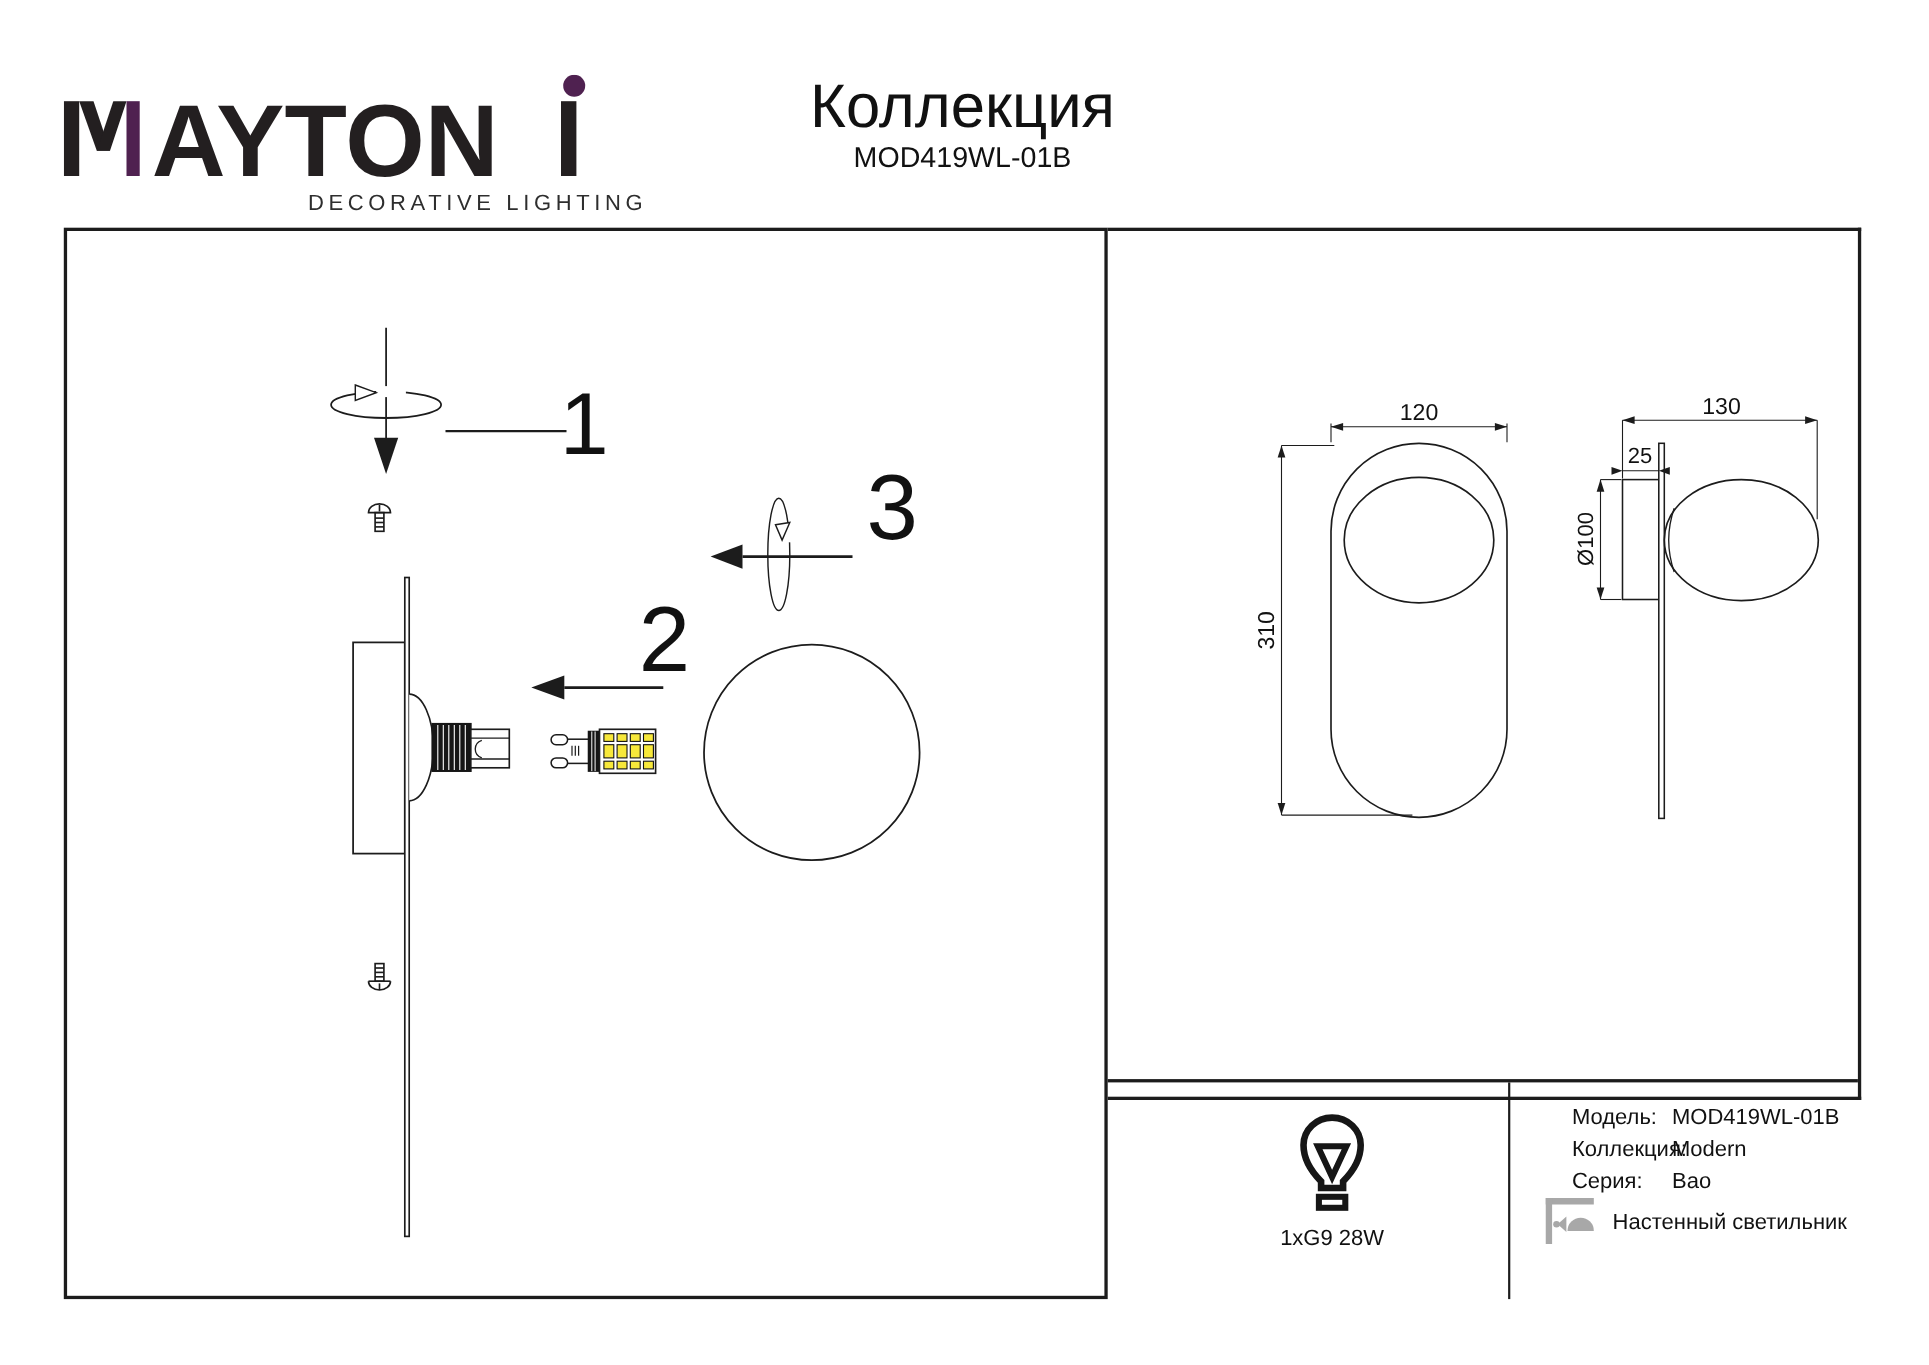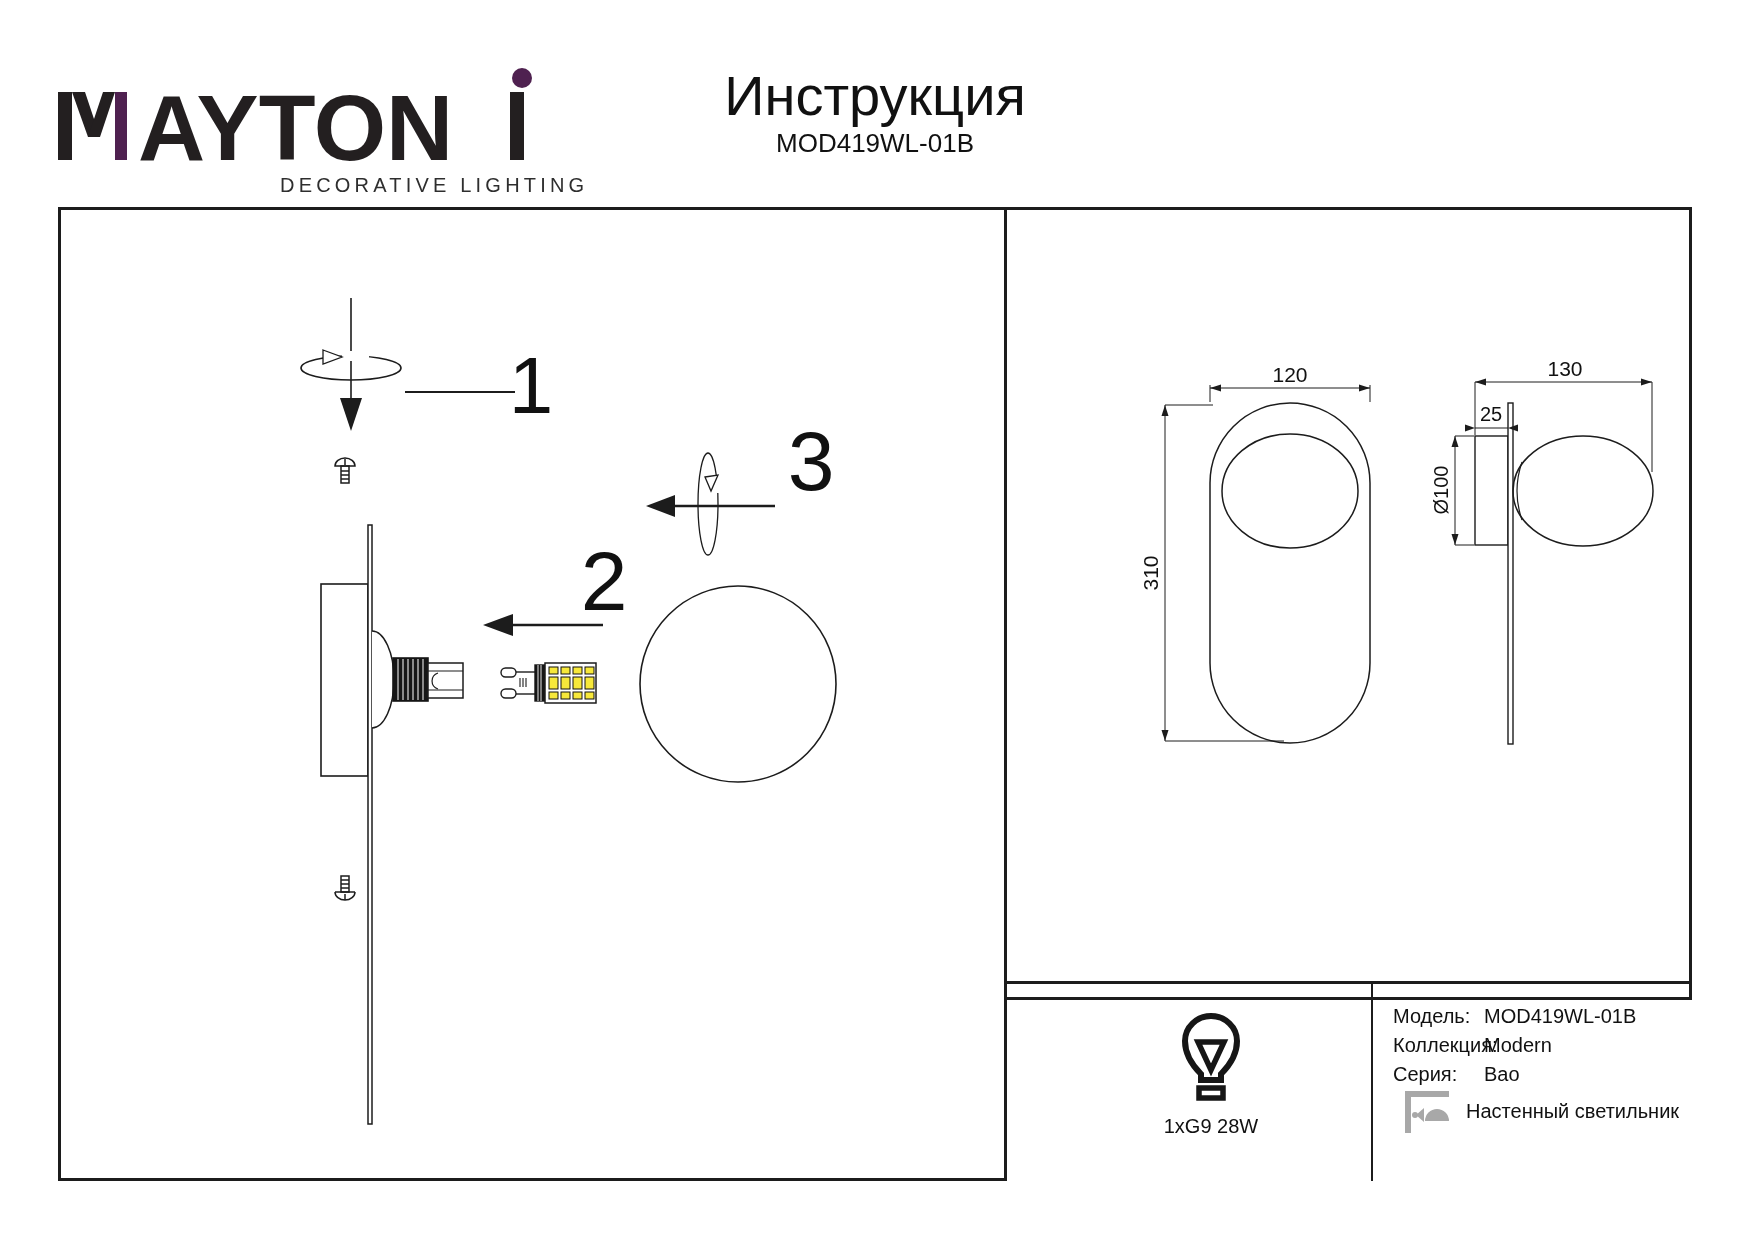--- a/index.html
+++ b/index.html
@@ -18,23 +18,23 @@
   #box-right{left:1007px;top:207px;width:685px;height:793px;border:3px solid #1c1c1c;border-left:none;box-sizing:border-box;}
 
   #assembly-svg{position:absolute;left:0;top:0;}
   #dims-svg{position:absolute;left:0;top:0;}
 
   
   #spec-table{position:absolute;left:0;top:771px;width:682px;height:200px;border-top:3px solid #1c1c1c;box-sizing:border-box;display:flex;}
   #bulb-cell{width:366px;border-right:2px solid #1c1c1c;box-sizing:border-box;display:flex;flex-direction:column;align-items:center;padding-top:28px;padding-left:44px;}
   #bulb-caption{margin-top:13px;font-size:20px;color:#111;white-space:nowrap;}
   #spec-rows{flex:1;padding:18px 0 0 20px;font-size:20px;color:#111;}
-  .spec-row{display:flex;height:29px;line-height:29px;white-space:nowrap;}
+  .spec-row{display:flex;height:29px;line-height:29px;white-space:nowrap;margin-left:36px;}
   .spec-label{width:91px;}
-  #spec-row-type{display:flex;align-items:flex-end;height:44px;}
+  #spec-row-type{display:flex;align-items:flex-start;height:44px;}
   #wall-lamp-icon{margin-left:12px;width:44px;height:42px;flex:0 0 auto;}
   #spec-type-value{margin-left:17px;line-height:44px;}
 
   svg text{font-family:"Liberation Sans",sans-serif;}
 </style>
 </head>
 <body>
 
 <svg id="logo" class="abs" viewBox="0 0 480 130" width="480" height="130">
   <g>
@@ -43,21 +43,21 @@
     <polygon points="30,69 42,69 57,24 45,24" fill="#231f20"></polygon>
   </g>
   <rect x="57" y="24" width="12" height="68" fill="#4f2150"></rect>
   <text x="80" y="92" font-size="93" font-weight="bold" fill="#231f20" letter-spacing="0">AYTON</text>
   <rect x="452" y="24" width="14" height="68" fill="#231f20"></rect>
   <circle cx="464" cy="10" r="10" fill="#4f2150"></circle>
 </svg>
 <div id="tagline" class="abs">DECORATIVE LIGHTING</div>
 
 <div id="title-block" class="abs">
-  <div id="doc-title">Инструкция</div>
+  <div id="doc-title">Коллекция</div>
   <div id="doc-model">MOD419WL-01B</div>
 </div>
 
 <div id="box-left" class="abs">
   <svg id="assembly-svg" viewBox="0 0 943 968" width="943" height="968">
     <g stroke="#1c1c1c" fill="none" stroke-width="1.6">
 
       <g>
         <line x1="290" y1="88" x2="290" y2="190"></line>
         <ellipse cx="290" cy="158" rx="50" ry="12"></ellipse>

